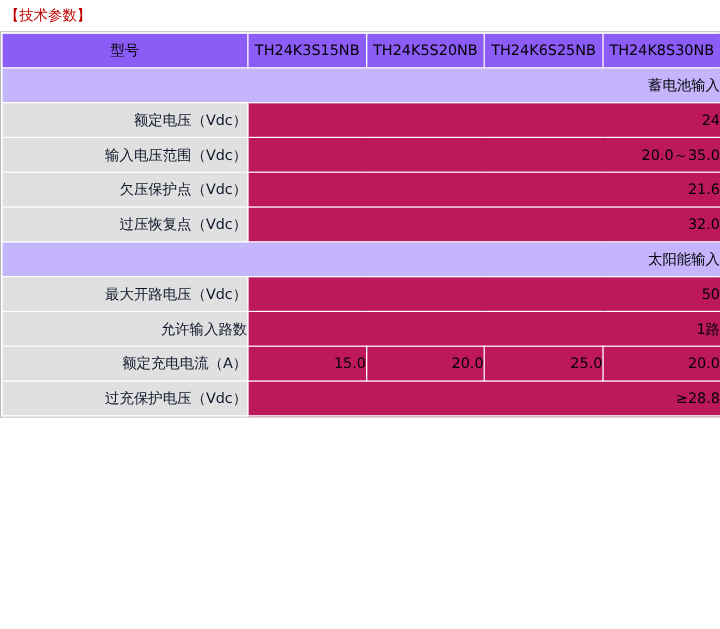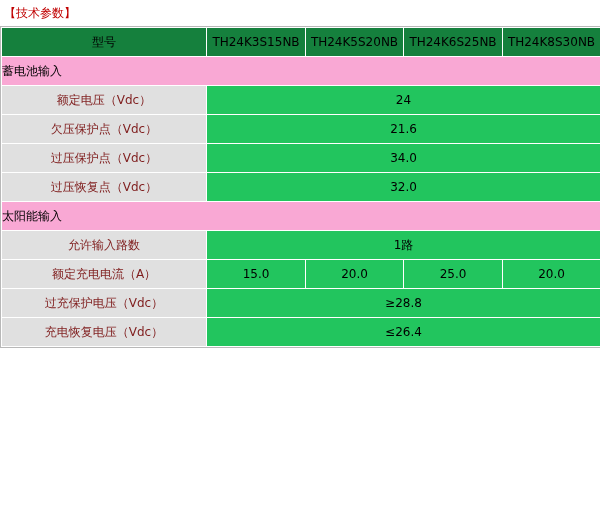--- a/index.html
+++ b/index.html
@@ -50,42 +50,42 @@
     border-top: 1px solid #b8b8b8;
     border-left: 1px solid #b8b8b8;
     border-right: 1px solid #b8b8b8;
     border-bottom: 1px solid #b8b8b8;
     width: 600px;
     box-sizing: border-box;
   }
   .cell-label {
     background: #e0e0e0;
     padding-left: 5px;
-    text-align: center;
+    text-align: right;
     border-right: 1px solid #ffffff;
     border-bottom: 1px solid #ffffff;
-    color: #7f1d1d;
+    color: #0f172a;
   }
   .cell-head {
-    background: #15803d;
+    background: #8b5cf6;
     text-align: center;
     border-right: 1px solid #ffffff;
     border-bottom: 1px solid #ffffff;
     font-size: 13px;
   }
   .cell-value {
-    background: #22c55e;
-    text-align: center;
+    background: #be185d;
+    text-align: right;
     border-right: 1px solid #ffffff;
     border-bottom: 1px solid #ffffff;
     font-size: 12px;
   }
   .cell-group {
-    background: #f9a8d4;
-    text-align: left;
+    background: #c4b5fd;
+    text-align: right;
     padding-left: 5px;
     font-size: 13px;
     border-bottom: 1px solid #ffffff;
   }
   .cell-head.first, .cell-label.first {
     text-align: center;
   }
   col.c0 { width: 205px; }
   col.c1 { width: 99px; }
   col.c2 { width: 98px; }
@@ -118,51 +118,51 @@
         </tr>
 
         <tr>
           <td class="cell-group" colspan="5">蓄电池输入</td>
         </tr>
         <tr>
           <td class="cell-label">额定电压（Vdc）</td>
           <td class="cell-value" colspan="4">24</td>
         </tr>
         <tr>
+          <td class="cell-label">输入电压范围（Vdc）</td>
+          <td class="cell-value" colspan="4">20.0～35.0</td>
+        </tr>
+        <tr>
           <td class="cell-label">欠压保护点（Vdc）</td>
           <td class="cell-value" colspan="4">21.6</td>
-        </tr>
-        <tr>
-          <td class="cell-label">过压保护点（Vdc）</td>
-          <td class="cell-value" colspan="4">34.0</td>
         </tr>
         <tr>
           <td class="cell-label">过压恢复点（Vdc）</td>
           <td class="cell-value" colspan="4">32.0</td>
         </tr>
 
         <tr>
           <td class="cell-group" colspan="5">太阳能输入</td>
+        </tr>
+        <tr>
+          <td class="cell-label">最大开路电压（Vdc）</td>
+          <td class="cell-value" colspan="4">50</td>
         </tr>
         <tr>
           <td class="cell-label">允许输入路数</td>
           <td class="cell-value" colspan="4">1路</td>
         </tr>
         <tr>
           <td class="cell-label">额定充电电流（A）</td>
           <td class="cell-value">15.0</td>
           <td class="cell-value">20.0</td>
           <td class="cell-value">25.0</td>
           <td class="cell-value">20.0</td>
         </tr>
         <tr>
           <td class="cell-label">过充保护电压（Vdc）</td>
           <td class="cell-value" colspan="4">≥28.8</td>
         </tr>
-        <tr>
-          <td class="cell-label">充电恢复电压（Vdc）</td>
-          <td class="cell-value" colspan="4">≤26.4</td>
-        </tr>
       </tbody>
     </table>
   </div>
 
 </div>
 
 </body></html>

